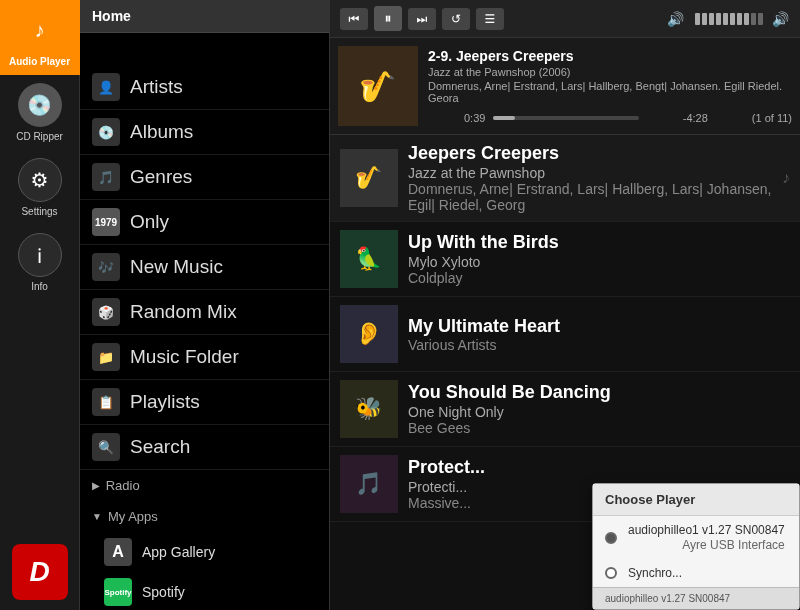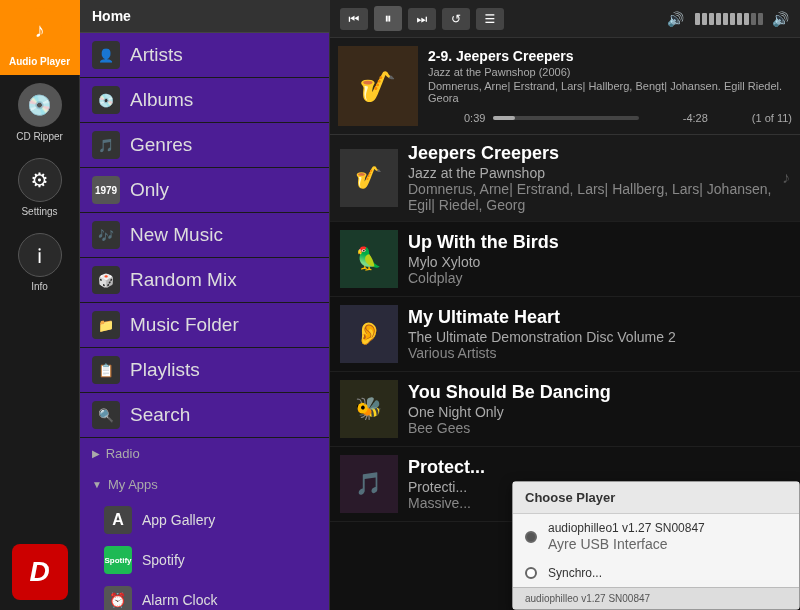--- a/index.html
+++ b/index.html
@@ -82,24 +82,25 @@
       font-size: 28px;
       font-weight: bold;
       color: #fff;
       margin-bottom: 10px;
       font-style: italic;
     }
 
     
     .nav-panel {
       width: 250px;
-      background: #4c1d95;
+      background: #000000;
       border-right: 1px solid #333;
       display: flex;
       flex-direction: column;
+      gap: 32px;
     }
 
     .nav-header {
       background: #333;
       padding: 8px 12px;
       font-size: 14px;
       font-weight: bold;
       color: #fff;
       border-bottom: 1px solid #444;
     }
@@ -375,21 +376,21 @@
     .track-icon {
       font-size: 16px;
       color: #555;
     }
 
     
     .choose-player-popup {
       position: absolute;
       bottom: 0;
       right: 0;
-      width: 288px;
+      width: 208px;
       background: #e8e8e8;
       border: 1px solid #999;
       border-radius: 4px;
       box-shadow: 0 4px 12px rgba(0,0,0,0.5);
       z-index: 100;
     }
 
     .choose-player-title {
       background: #e8e8e8;
       padding: 8px 12px;
@@ -420,23 +421,24 @@
     .player-radio.selected {
       background: #555;
     }
 
     .player-option-text {
       font-size: 12px;
       color: #333;
     }
 
     .player-option-sub {
-      font-size: 14px;
+      font-size: 12px;
       color: #666;
       margin-top: 1px;
+      text-align: right;
     }
 
     .choose-player-popup .footer-bar {
       background: #ddd;
       padding: 5px 12px;
       font-size: 10px;
       color: #555;
       border-top: 1px solid #bbb;
       display: flex;
       align-items: center;
@@ -591,21 +593,20 @@
         <div class="track-title">Up With the Birds</div>
         <div class="track-album">Mylo Xyloto</div>
         <div class="track-artist">Coldplay</div>
       </div>
     </div>
 
     <div class="track-item">
       <div class="track-art" style="background:#2a2a3a;">👂</div>
       <div class="track-info">
         <div class="track-title">My Ultimate Heart</div>
-        <div class="track-album">The Ultimate Demonstration Disc Volume 2</div>
         <div class="track-artist">Various Artists</div>
       </div>
     </div>
 
     <div class="track-item">
       <div class="track-art" style="background:#2a2a1a;">🐝</div>
       <div class="track-info">
         <div class="track-title">You Should Be Dancing</div>
         <div class="track-album">One Night Only</div>
         <div class="track-artist">Bee Gees</div>

